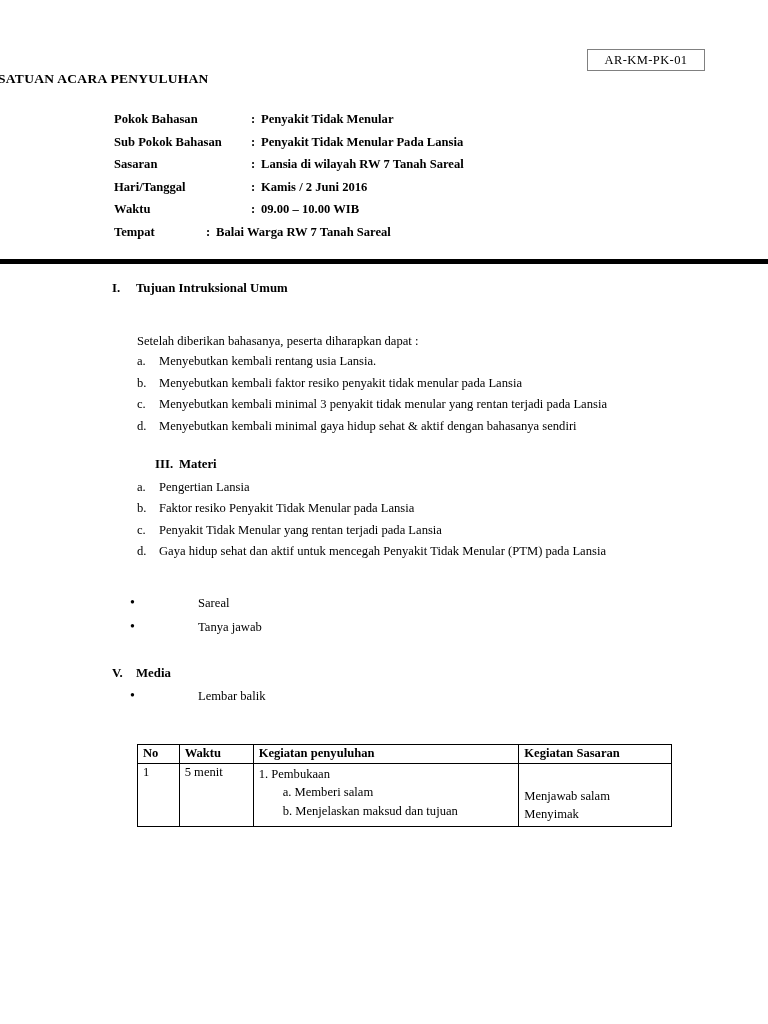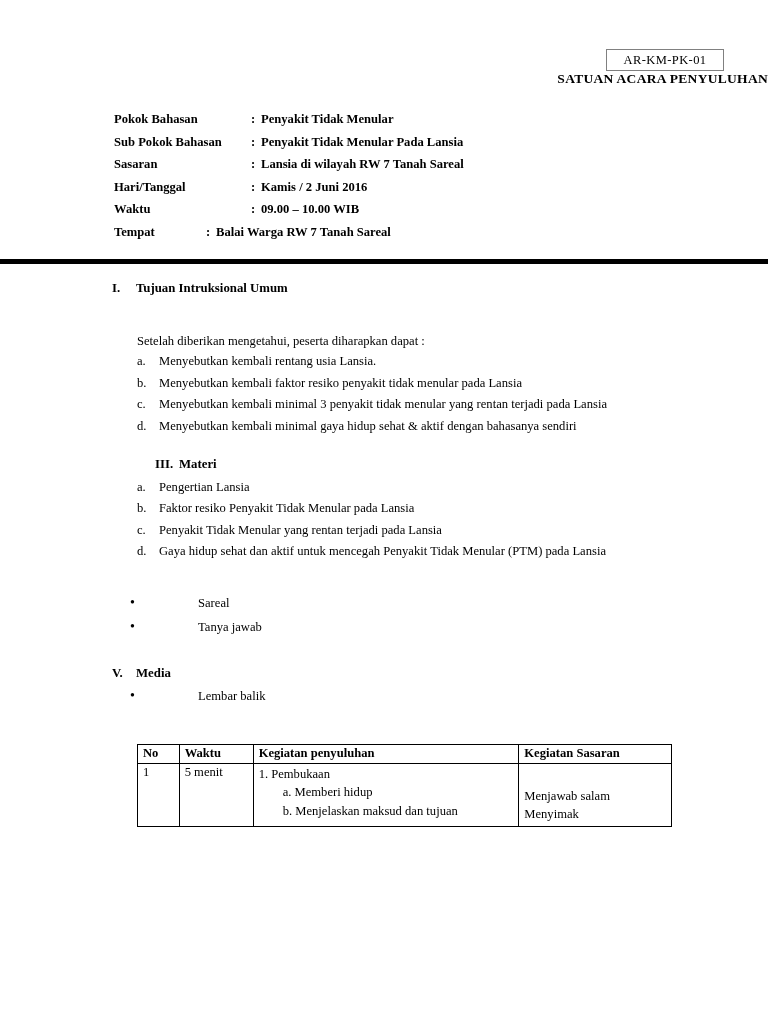--- a/index.html
+++ b/index.html
@@ -12,40 +12,40 @@
     height: 1024px;
     position: relative;
     font-family: "Liberation Serif", "DejaVu Serif", serif;
     color: #000000;
     overflow: hidden;
   }
 
   
   .doc-code-box {
     position: absolute;
-    left: 606px;
+    left: 587px;
     top: 49px;
     width: 118px;
     height: 22px;
     border: 1px solid #808080;
     box-sizing: border-box;
     display: flex;
     align-items: center;
     justify-content: center;
     font-size: 12.5px;
     letter-spacing: 0.4px;
   }
 
   
   .doc-title {
     position: absolute;
     left: 0;
     top: 71px;
     width: 768px;
-    text-align: right;
+    text-align: left;
     font-weight: bold;
     font-size: 13.5px;
     letter-spacing: 0.3px;
   }
   .doc-title span { margin-left: -2px; }
 
   
   .meta {
     position: absolute;
     left: 114px;
@@ -250,21 +250,21 @@
       <span class="sec-num">I.</span>
       <span>Tujuan Intruksional Umum</span>
     </div>
     <div class="gap-xs"></div>
   </div>
 
   <div class="gap-lg"></div>
 
   <div class="section">
     <div class="gap-xs"></div>
-    <div class="para">Setelah diberikan mengetahui, peserta diharapkan dapat :</div>
+    <div class="para">Setelah diberikan bahasanya, peserta diharapkan dapat :</div>
     <ul class="alist">
       <li>
         <span class="mark">a.</span>
         <span class="txt">Menyebutkan kembali rentang usia Lansia.</span>
       </li>
       <li>
         <span class="mark">b.</span>
         <span class="txt">Menyebutkan kembali faktor resiko penyakit tidak menular pada Lansia</span>
       </li>
       <li>
@@ -350,21 +350,21 @@
             <th class="col-keg">Kegiatan penyuluhan</th>
             <th class="col-sas">Kegiatan Sasaran</th>
           </tr>
         </thead>
         <tbody>
           <tr>
             <td class="col-no">1</td>
             <td class="col-waktu">5 menit</td>
             <td class="col-keg">
               <div class="cellline">1. Pembukaan</div>
-              <div class="cellline indent">a. Memberi hidup</div>
+              <div class="cellline indent">a. Memberi salam</div>
               <div class="cellline indent">b. Menjelaskan maksud dan tujuan</div>
             </td>
             <td class="col-sas">
               <div class="sas-spacer"></div>
               <div class="sas-line">Menjawab salam</div>
               <div class="sas-line">Menyimak</div>
             </td>
           </tr>
         </tbody>
       </table>

